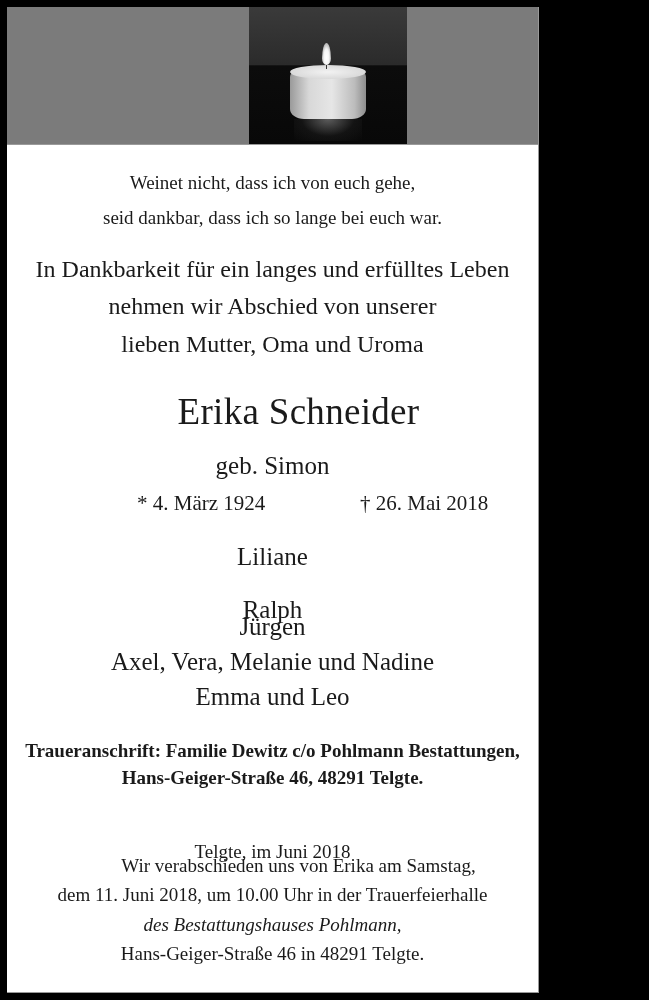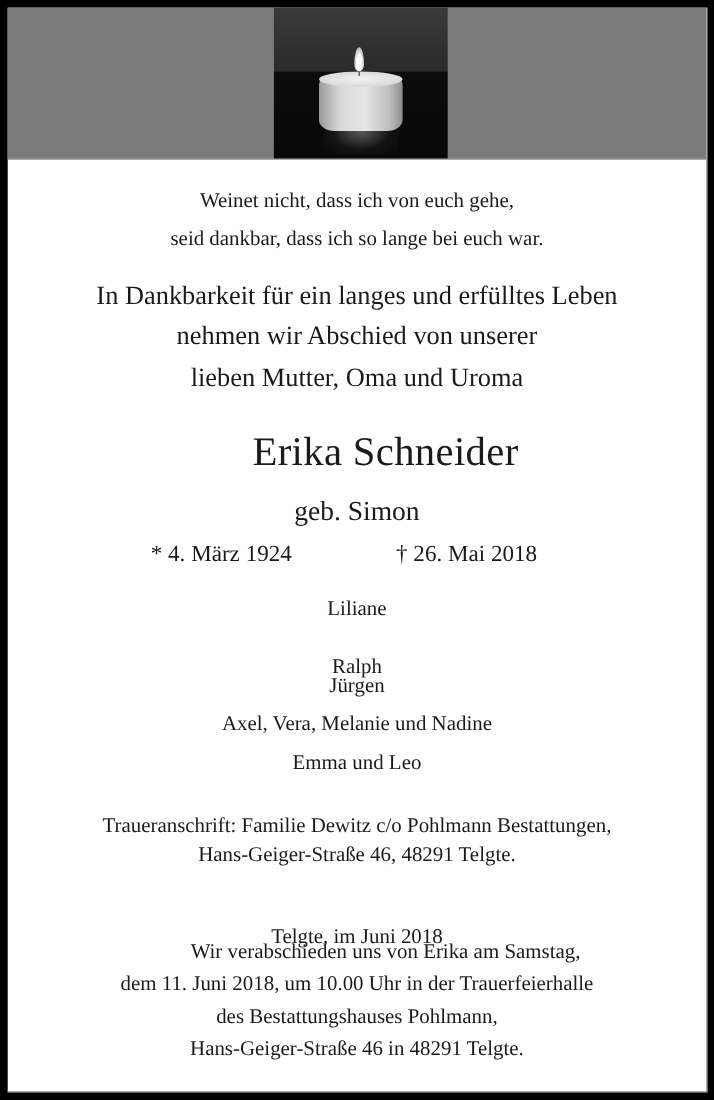--- a/index.html
+++ b/index.html
@@ -11,21 +11,21 @@
       width: 649px;
       height: 1000px;
       overflow: hidden;
       font-family: "Liberation Serif", "DejaVu Serif", serif;
       color: #1a1a1a;
     }
     .frame {
       position: absolute;
       left: 7px;
       top: 7px;
-      width: 636px;
+      width: 532px;
       height: 986px;
       background: #ffffff;
       border-right: 1px solid #999;
       border-bottom: 1px solid #999;
       box-sizing: border-box;
     }
     .header-band {
       position: absolute;
       left: 0;
       top: 0;
@@ -98,22 +98,22 @@
       position: absolute;
       left: 0;
       width: 100%;
       text-align: center;
       white-space: nowrap;
     }
     .verse { font-size: 19px; }
     .intro { font-size: 24px; }
     .name { font-size: 37px; letter-spacing: 0.3px; }
     .nee { font-size: 25px; }
-    .family { font-size: 19px; }
-    .address { font-size: 19px; }
+    .family { font-size: 25px; }
+    .address { font-size: 19px; font-weight: bold; }
     .place-date { font-size: 19px; }
     .service { font-size: 19px; }
 
     .dates-row {
       position: absolute;
       left: 0;
       width: 100%;
       font-size: 21px;
       white-space: nowrap;
     }
@@ -164,17 +164,17 @@
     <div class="line family" style="top:503px;">Axel, Vera, Melanie und Nadine</div>
     <div class="line family" style="top:538px;">Emma und Leo</div>
 
     <div class="line address" style="top:595px;">Traueranschrift: Familie Dewitz c/o Pohlmann Bestattungen,</div>
     <div class="line address" style="top:622px;">Hans-Geiger-Straße 46, 48291 Telgte.</div>
 
     <div class="line place-date" style="top:696px;">Telgte, im Juni 2018</div>
 
     <div class="line service" style="top:710px;padding-left:26px;">Wir verabschieden uns von Erika am Samstag,</div>
     <div class="line service" style="top:739px;">dem 11. Juni 2018, um 10.00 Uhr in der Trauerfeierhalle</div>
-    <div class="line service" style="top:769px;">des Bestattungshauses Pohlmann,</div>
+    <div class="line service" style="top:769px;font-style:italic;">des Bestattungshauses Pohlmann,</div>
     <div class="line service" style="top:798px;">Hans-Geiger-Straße 46 in 48291 Telgte.</div>
 
   </div>
 </div>
 
 </body></html>

